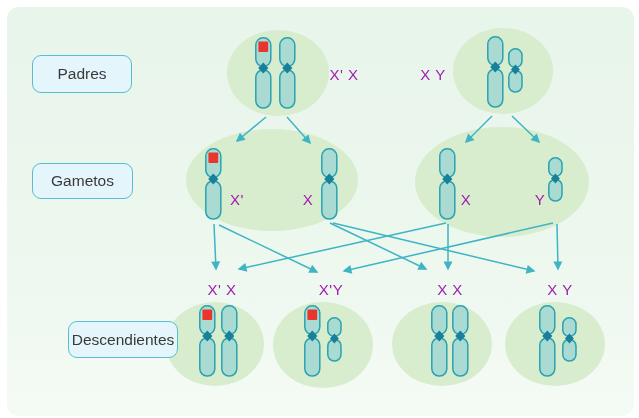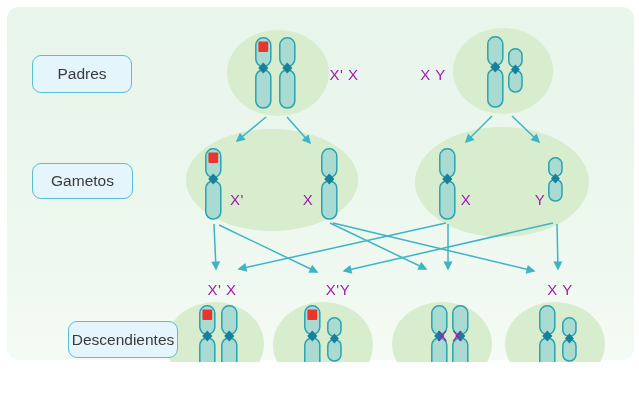--- a/index.html
+++ b/index.html
@@ -1,21 +1,21 @@
 <!DOCTYPE html>
 <html><head>
 <meta charset="utf-8">
 <style>
   html,body { margin:0; padding:0; }
   body {
     width:639px; height:418px; background:#ffffff;
     font-family:"Liberation Sans", sans-serif;
     -webkit-font-smoothing:antialiased;
   }
-  .stage { position:relative; width:639px; height:362px; overflow:hidden; background:#ffffff; }
+  .stage { position:relative; width:639px; height:418px; overflow:hidden; background:#ffffff; }
   .bg {
     position:absolute; left:7px; top:7px; right:5px; bottom:2px;
     border-radius:12px;
     background:linear-gradient(180deg,#e8f5eb 0%, #ecf7ee 55%, #f4fbf4 100%);
   }
   .layer { position:absolute; left:0; top:0; }
   .tag {
     position:absolute; box-sizing:border-box;
     display:flex; align-items:center; justify-content:center;
     background:#e4f5fb; border:1.5px solid #58bed1; border-radius:9px;
@@ -113,16 +113,16 @@
 
   <span class="gen" style="left:344px; top:74px;">X' X</span>
   <span class="gen" style="left:433px; top:74px;">X Y</span>
 
   <span class="gen" style="left:237px; top:199px;">X'</span>
   <span class="gen" style="left:308px; top:199px;">X</span>
   <span class="gen" style="left:466px; top:199px;">X</span>
   <span class="gen" style="left:540px; top:199px;">Y</span>
 
   <span class="gen" style="left:222px; top:289px;">X' X</span>
-  <span class="gen" style="left:338px; top:289px;">X'Y</span>
-  <span class="gen" style="left:450px; top:289px;margin-top:46px;">X X</span>
+  <span class="gen" style="left:331px; top:289px;">X'Y</span>
+  <span class="gen" style="left:450px; top:289px;">X X</span>
   <span class="gen" style="left:560px; top:289px;">X Y</span>
 </div>
 
 </body></html>

